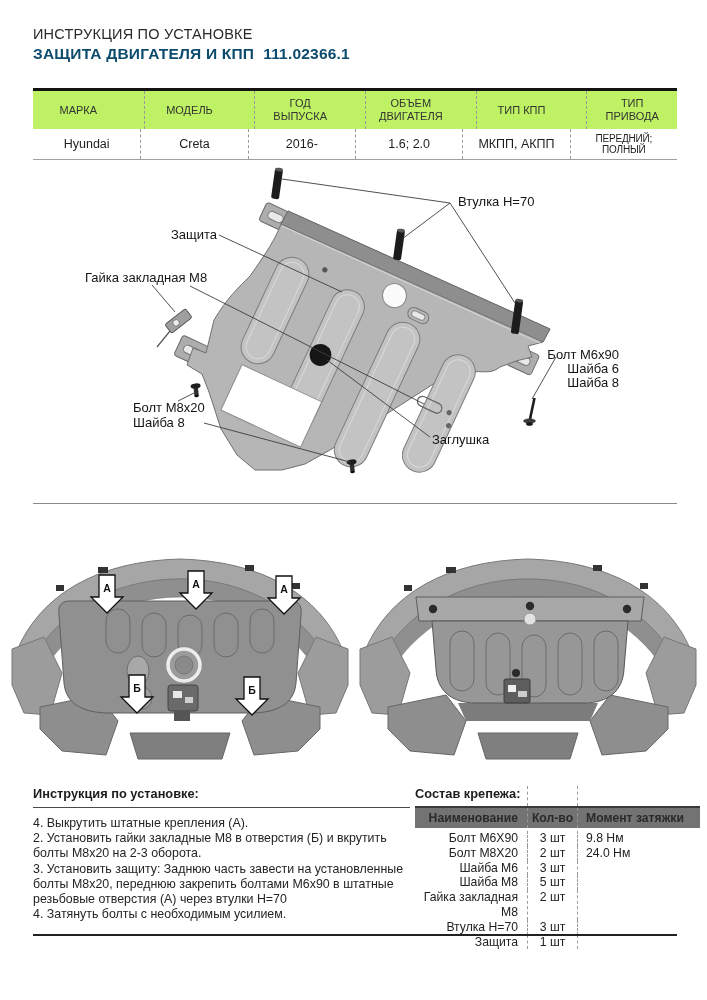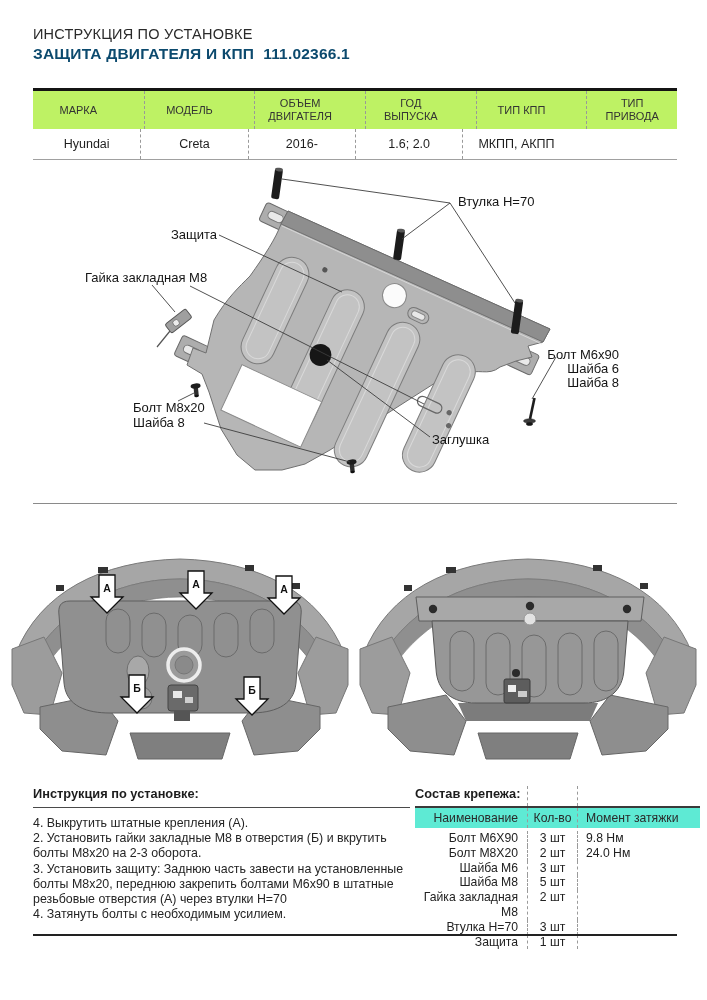--- a/index.html
+++ b/index.html
@@ -35,21 +35,21 @@
   
   .fast{position:absolute;left:415px;top:786px;width:285px;}
   .frow{display:grid;grid-template-columns:112px 51px 1fr;}
   .fcell{box-sizing:border-box;}
   .fcell.qty{border-left:1px dashed #9a9a9a;border-right:1px dashed #9a9a9a;text-align:center;}
   .fcell.name{text-align:right;padding-right:9px;}
   .fcell.torque{text-align:left;padding-left:8px;}
   .frow.ftitle{border-bottom:2px solid #3a3a3a;}
   .frow.ftitle .fcell{height:20px;}
   .ftitle .name{font-size:12.8px;font-weight:bold;color:#1c1c1c;text-align:left;padding:0;white-space:nowrap;}
-  .frow.fhead{background:#5eead4;}
+  .frow.fhead{background:#737373;font-weight:bold;}
   .frow.fhead .fcell{font-size:12.2px;color:#2a2a2a;padding-top:3px;padding-bottom:3px;}
   .frow.fdata .fcell{font-size:12.2px;color:#222;line-height:14.8px;}
   .fbody{padding-top:3px;}
   
   .rule-bottom{position:absolute;left:33px;top:934px;width:644px;border-top:2px solid #222;}
   .footer{position:absolute;left:33px;top:942px;font-size:12.4px;line-height:16.5px;color:#242424;}
   .footer .email{font-weight:bold;}
 </style>
 </head>
 <body>
@@ -67,42 +67,43 @@
     <div class="spec-row spec-head">
       <div class="spec-cell">
           <span>МАРКА</span>
           <span></span>
         </div>
       <div class="spec-cell">
           <span>МОДЕЛЬ</span>
           <span></span>
         </div>
       <div class="spec-cell">
+          <span>ГОД</span>
+          <span>ВЫПУСКА</span>
+        </div>
+      <div class="spec-cell">
           <span>ОБЪЕМ</span>
           <span>ДВИГАТЕЛЯ</span>
-        </div>
-      <div class="spec-cell">
-          <span>ГОД</span>
-          <span>ВЫПУСКА</span>
         </div>
       <div class="spec-cell">
           <span>ТИП КПП</span>
           <span></span>
         </div>
       <div class="spec-cell">
           <span>ТИП</span>
           <span>ПРИВОДА</span>
         </div>
     </div>
     <div class="spec-row spec-data">
       <div class="spec-cell">Hyundai</div>
       <div class="spec-cell">Creta</div>
       <div class="spec-cell">2016-</div>
       <div class="spec-cell">1.6; 2.0</div>
       <div class="spec-cell">МКПП, АКПП</div>
+      <div class="spec-cell small">ПЕРЕДНИЙ; ПОЛНЫЙ</div>
     </div>
   </div>
 
   <svg class="diagram-svg" width="707" height="350" viewBox="0 160 707 350">
 
     <g transform="translate(288,214) rotate(25)">
       <rect x="-24" y="-2" width="28" height="20" rx="3" fill="#adadad" stroke="#6a6a6a"></rect>
       <rect x="-18" y="4" width="16" height="8" rx="4" fill="#e9e9e9" stroke="#777"></rect>
       <rect x="-44" y="154" width="30" height="22" rx="3" fill="#adadad" stroke="#6a6a6a"></rect>
       <rect x="-38" y="161" width="18" height="8" rx="4" fill="#e9e9e9" stroke="#777"></rect>

